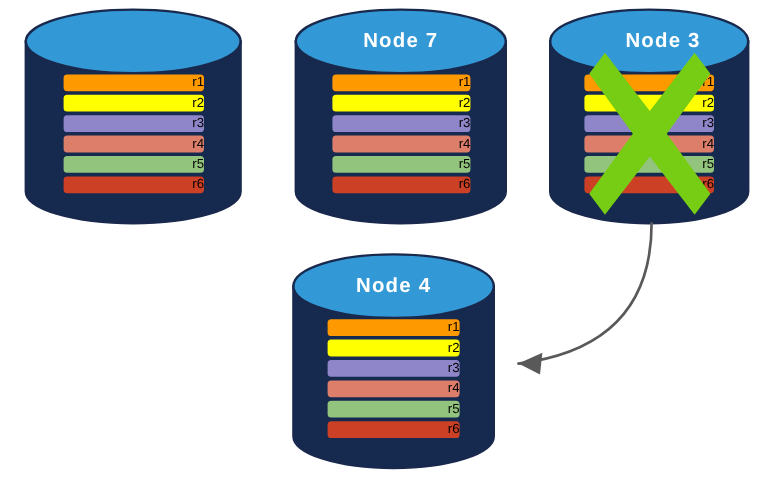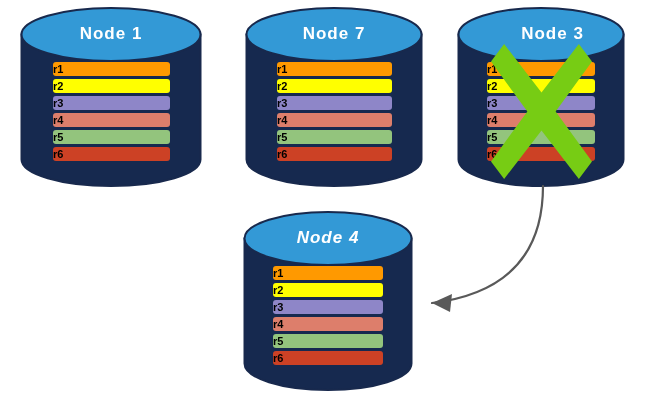--- a/index.html
+++ b/index.html
@@ -46,23 +46,23 @@
     width: 100%;
     display: flex;
     flex-direction: column;
   }
   .row {
     position: relative;
     border-radius: 3px;
     box-sizing: border-box;
     display: flex;
     align-items: center;
-    justify-content: flex-start;
+    justify-content: flex-end;
     color: #000000;
-    font-weight: bold;
+    font-weight: normal;
     font-family: "Liberation Sans", sans-serif;
   }
   .row-label {
     line-height: 1;
   }
   .xmark {
     position: absolute;
     pointer-events: none;
   }
   .arrow-layer {
@@ -75,21 +75,20 @@
 </style>
 </head>
 <body>
 
 <div id="canvas">
     <div class="node" style="left: 20px; top: 8px; width: 182px; height: 178px;">
       <svg class="node-svg" width="182" height="178" viewBox="0 0 182 178">
         <path d="M 1.5 26.5 L 1.5 151.5 A 89.5 26.5 0 0 0 180.5 151.5 L 180.5 26.5 Z" fill="#16294f" stroke="#18294d" stroke-width="2"></path>
         <ellipse cx="91" cy="26.5" rx="89.5" ry="26.5" fill="#3399d6" stroke="#18294d" stroke-width="2"></ellipse>
       </svg>
-      <div class="node-title" style="top: 15.5px; font-size: 17px;">Node 1</div>
       <div class="rows" style="width: 117px; left: 33px; top: 54px; gap: 3px;">
         <div class="row" style="height: 14px; background: rgb(255, 153, 0); font-size: 11px;">
           <span class="row-label">r1</span>
         </div>
         <div class="row" style="height: 14px; background: rgb(255, 255, 0); font-size: 11px;">
           <span class="row-label">r2</span>
         </div>
         <div class="row" style="height: 14px; background: rgb(142, 134, 200); font-size: 11px;">
           <span class="row-label">r3</span>
         </div>
@@ -159,21 +158,21 @@
       </div>
       <svg class="xmark" width="101" height="135" viewBox="0 0 100 100" preserveAspectRatio="none" style="left: 34px; top: 36px;">
         <path d="M 13 0 L 50 36 L 87 0 L 100 13 L 64 50 L 100 87 L 87 100 L 50 64 L 13 100 L 0 87 L 36 50 L 0 13 Z" fill="#77cc14"></path>
       </svg>
     </div>
     <div class="node" style="left: 243px; top: 212px; width: 170px; height: 178px;">
       <svg class="node-svg" width="170" height="178" viewBox="0 0 170 178">
         <path d="M 1.5 26.5 L 1.5 151.5 A 83.5 26.5 0 0 0 168.5 151.5 L 168.5 26.5 Z" fill="#16294f" stroke="#18294d" stroke-width="2"></path>
         <ellipse cx="85" cy="26.5" rx="83.5" ry="26.5" fill="#3399d6" stroke="#18294d" stroke-width="2"></ellipse>
       </svg>
-      <div class="node-title" style="top: 15.5px; font-size: 17px; font-style: italic;">Node 4</div>
+      <div class="node-title" style="top: 15.5px; font-size: 17px;">Node 4</div>
       <div class="rows" style="width: 110px; left: 30px; top: 54px; gap: 3px;">
         <div class="row" style="height: 14px; background: rgb(255, 153, 0); font-size: 11px;">
           <span class="row-label">r1</span>
         </div>
         <div class="row" style="height: 14px; background: rgb(255, 255, 0); font-size: 11px;">
           <span class="row-label">r2</span>
         </div>
         <div class="row" style="height: 14px; background: rgb(142, 134, 200); font-size: 11px;">
           <span class="row-label">r3</span>
         </div>

